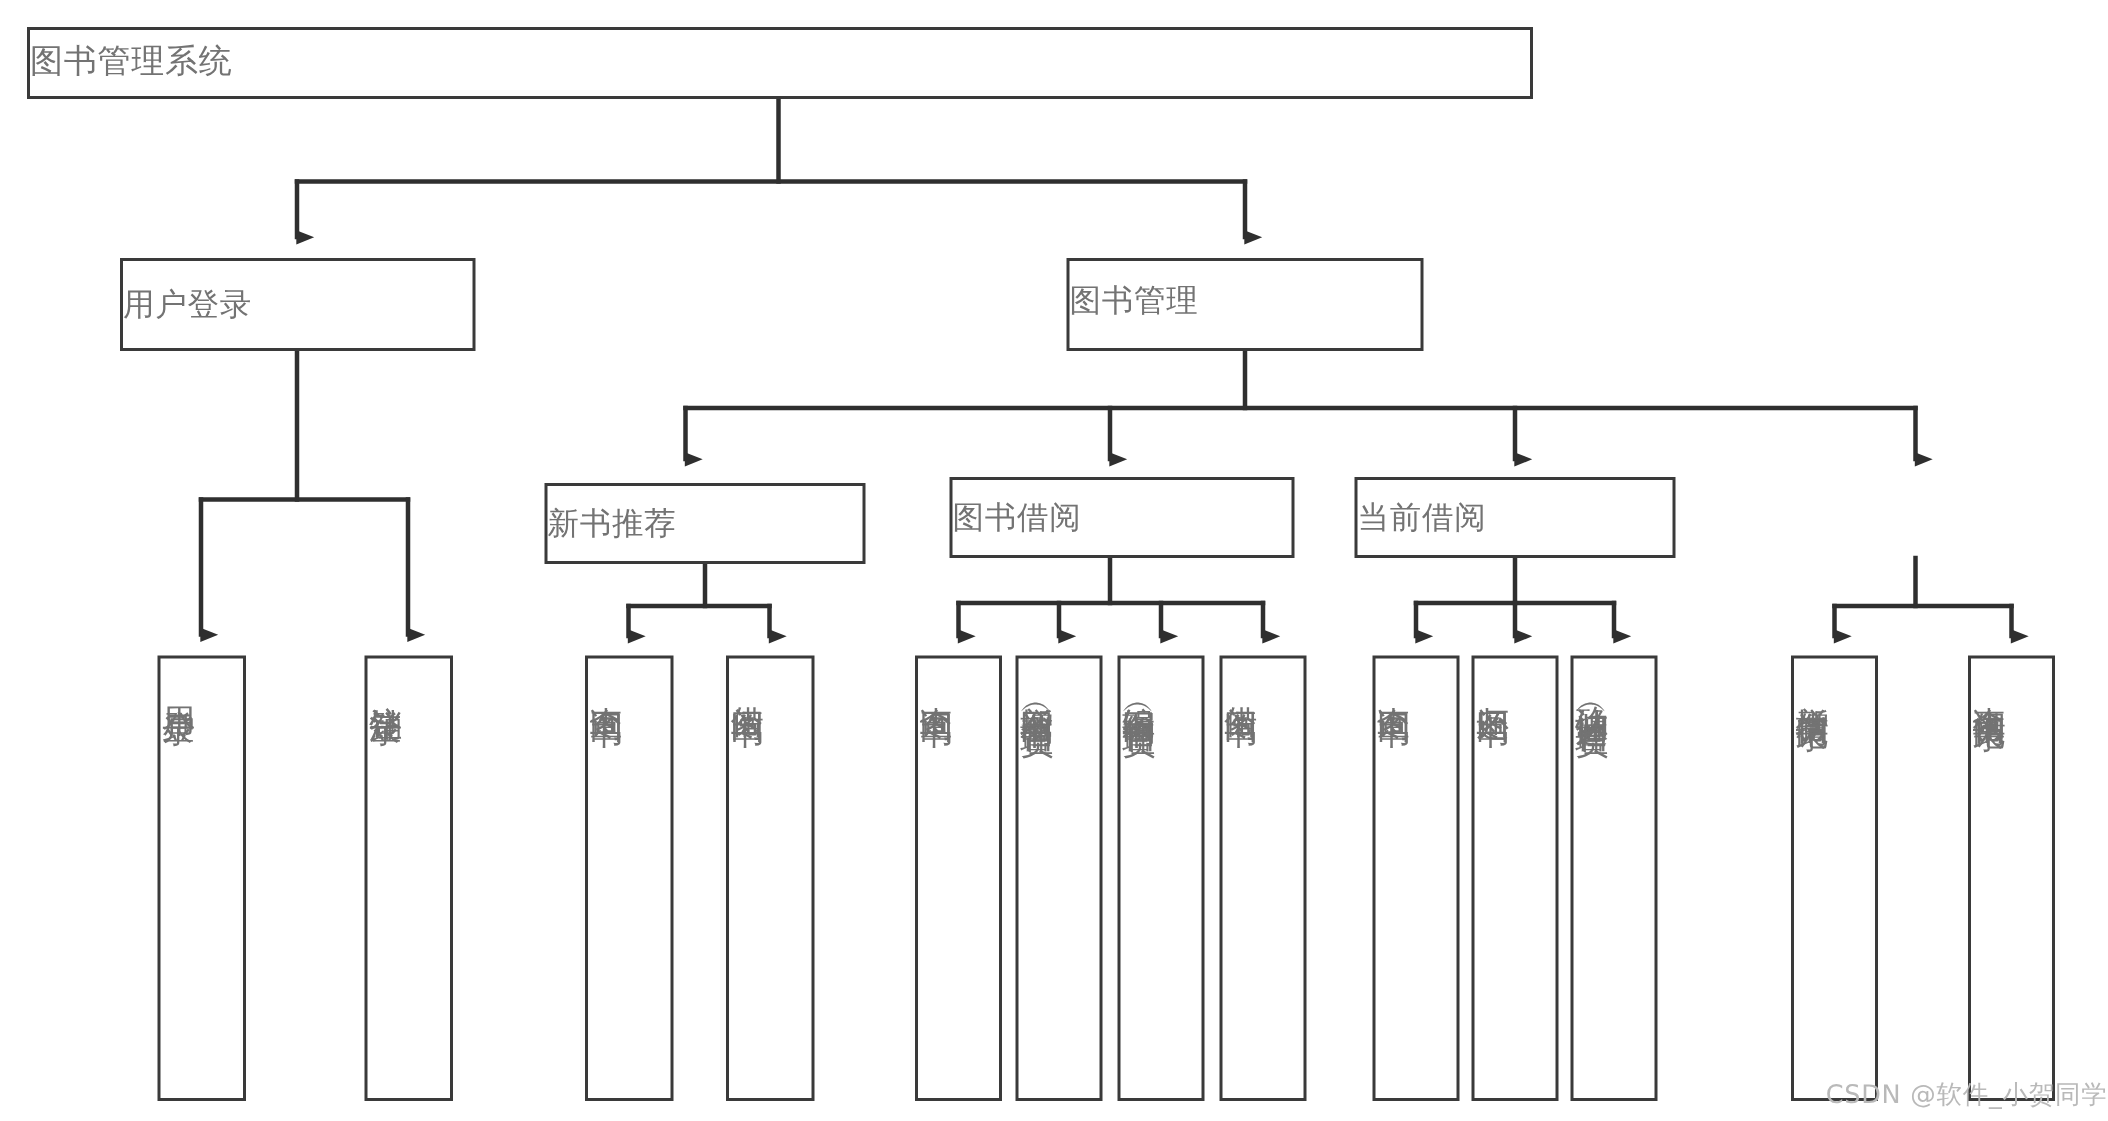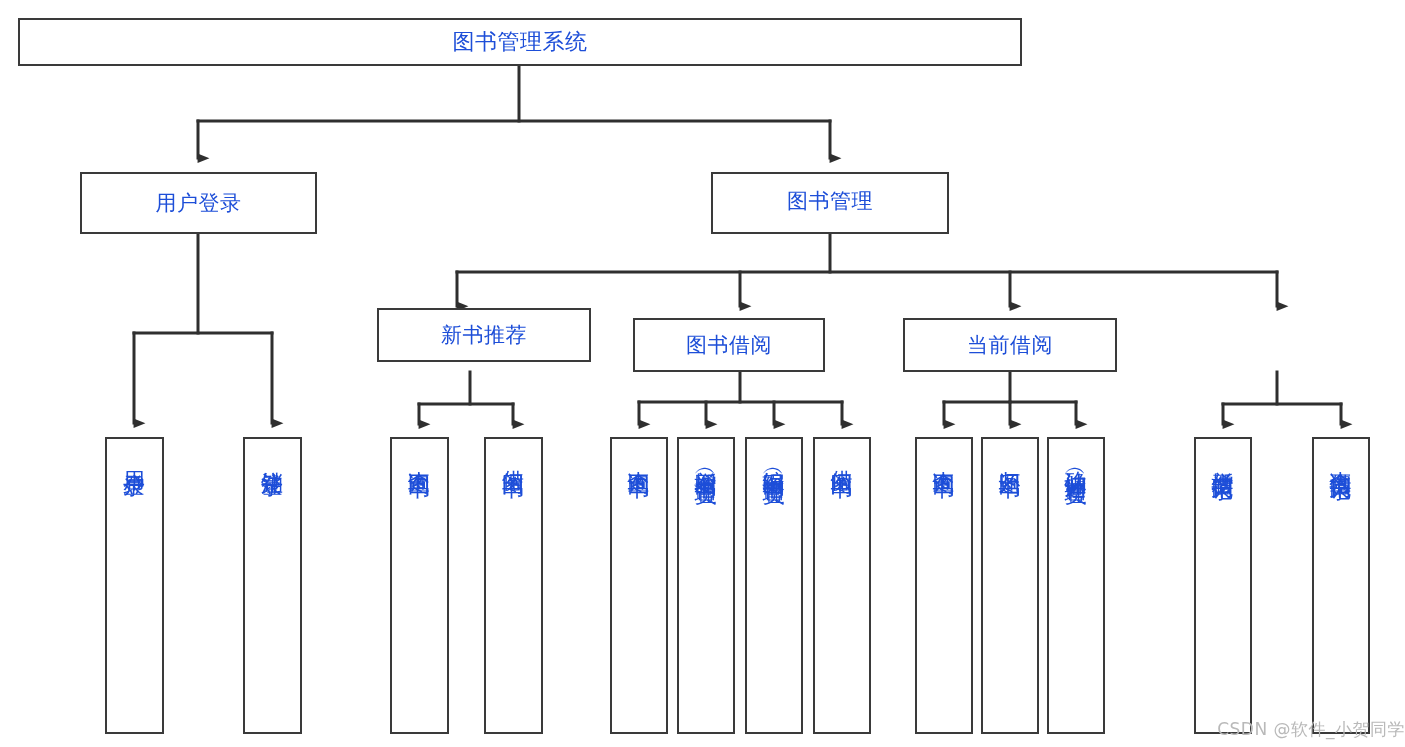--- a/index.html
+++ b/index.html
@@ -26,22 +26,21 @@
     height: 747px;
     pointer-events: none;
   }
   .node {
     position: absolute;
     box-sizing: border-box;
     background: #ffffff;
     border: 2px solid #3a3a3a;
     display: flex;
     align-items: center;
-    justify-content: center;
-    color: #1d4ed8;
+    color: #737373;
   }
   .node-label {
     display: block;
     text-align: center;
     line-height: 1.16;
     letter-spacing: 0.5px;
   }
   .node.horizontal .node-label {
     font-size: 21px;
     writing-mode: horizontal-tb;
@@ -132,25 +131,25 @@
   </div>
 
   <div class="node horizontal" style="left:80px; top:172px; width:237px; height:62px;">
     <span class="node-label">用户登录</span>
   </div>
 
   <div class="node horizontal" style="left:711px; top:172px; width:238px; height:62px;font-family:Liberation Mono, monospace;">
     <span class="node-label">图书管理</span>
   </div>
 
-  <div class="node horizontal" style="left:363px; top:308px; width:214px; height:54px;margin-left:14px;">
+  <div class="node horizontal" style="left:363px; top:322px; width:214px; height:54px;">
     <span class="node-label">新书推荐</span>
   </div>
 
-  <div class="node horizontal" style="left:633px; top:318px; width:192px; height:54px;">
+  <div class="node horizontal" style="left:633px; top:318px; width:230px; height:54px;">
     <span class="node-label">图书借阅</span>
   </div>
 
   <div class="node horizontal" style="left:903px; top:318px; width:214px; height:54px;">
     <span class="node-label">当前借阅</span>
   </div>
 
 
   <div class="node vertical" style="left:105px; top:437px; width:59px; height:297px;">
     <span class="node-label">用户登录</span>

